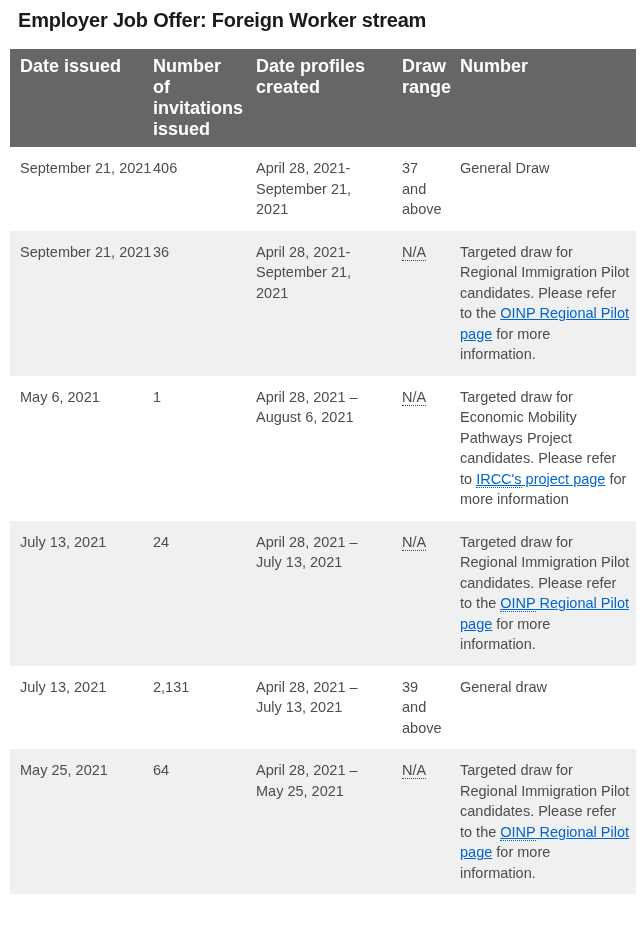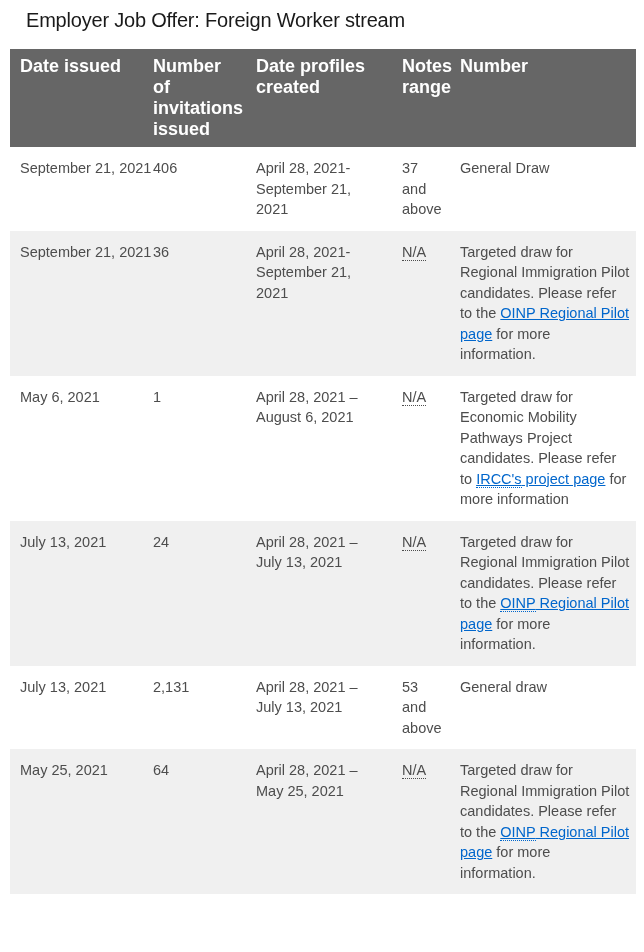--- a/index.html
+++ b/index.html
@@ -14,23 +14,23 @@
   }
   *{box-sizing:border-box;}
   html,body{margin:0;padding:0;background:#ffffff;}
   body{
     width:644px;height:952px;overflow:hidden;
     font-family:"Liberation Sans",sans-serif;
     color:var(--body-text);
   }
   .page{padding:8px 8px 0 10px;}
   h1.page-title{
-    font-size:20px;line-height:24px;font-weight:400;
+    font-size:20px;line-height:24px;font-weight:700;
     color:var(--title-text);
-    margin:0 0 17px 16px;letter-spacing:-0.2px;
+    margin:0 0 17px 8px;letter-spacing:-0.2px;
   }
   table.draws{
     border-collapse:collapse;table-layout:fixed;width:626px;
     font-size:14.5px;line-height:20.5px;
   }
   table.draws thead th{
     background:var(--header-bg);color:#ffffff;
     text-align:left;vertical-align:top;font-weight:700;
     font-size:18px;line-height:21px;
     padding:7px 6px 7px 10px;
@@ -66,21 +66,21 @@
           <col style="width:103px">
           <col style="width:146px">
           <col style="width:58px">
           <col style="width:186px">
       </colgroup>
       <thead>
         <tr>
             <th>Date issued</th>
             <th>Number of invitations issued</th>
             <th>Date profiles created</th>
-            <th>Notes range</th>
+            <th>Draw range</th>
             <th>Number</th>
           </tr>
       </thead>
       <tbody>
           <tr>
             <td class="c1">September 21, 2021</td>
             <td class="c2">406</td>
             <td class="c3">April 28, 2021-September 21, 2021</td>
             <td class="c4">37 and above</td>
             <td class="c5">General Draw</td>
@@ -103,21 +103,21 @@
             <td class="c1">July 13, 2021</td>
             <td class="c2">24</td>
             <td class="c3">April 28, 2021 – July 13, 2021</td>
             <td class="c4"><abbr class="na">N/A</abbr></td>
             <td class="c5">Targeted draw for Regional Immigration Pilot candidates. Please refer to the <a class="lnk blue"><abbr class="dotted">OINP</abbr> Regional Pilot page</a> for more information.</td>
           </tr>
           <tr>
             <td class="c1">July 13, 2021</td>
             <td class="c2">2,131</td>
             <td class="c3">April 28, 2021 – July 13, 2021</td>
-            <td class="c4">53 and above</td>
+            <td class="c4">39 and above</td>
             <td class="c5">General draw</td>
           </tr>
           <tr>
             <td class="c1">May 25, 2021</td>
             <td class="c2">64</td>
             <td class="c3">April 28, 2021 – May 25, 2021</td>
             <td class="c4"><abbr class="na">N/A</abbr></td>
             <td class="c5">Targeted draw for Regional Immigration Pilot candidates. Please refer to the <a class="lnk blue"><abbr class="dotted">OINP</abbr> Regional Pilot page</a> for more information.</td>
           </tr>
         </tbody>

